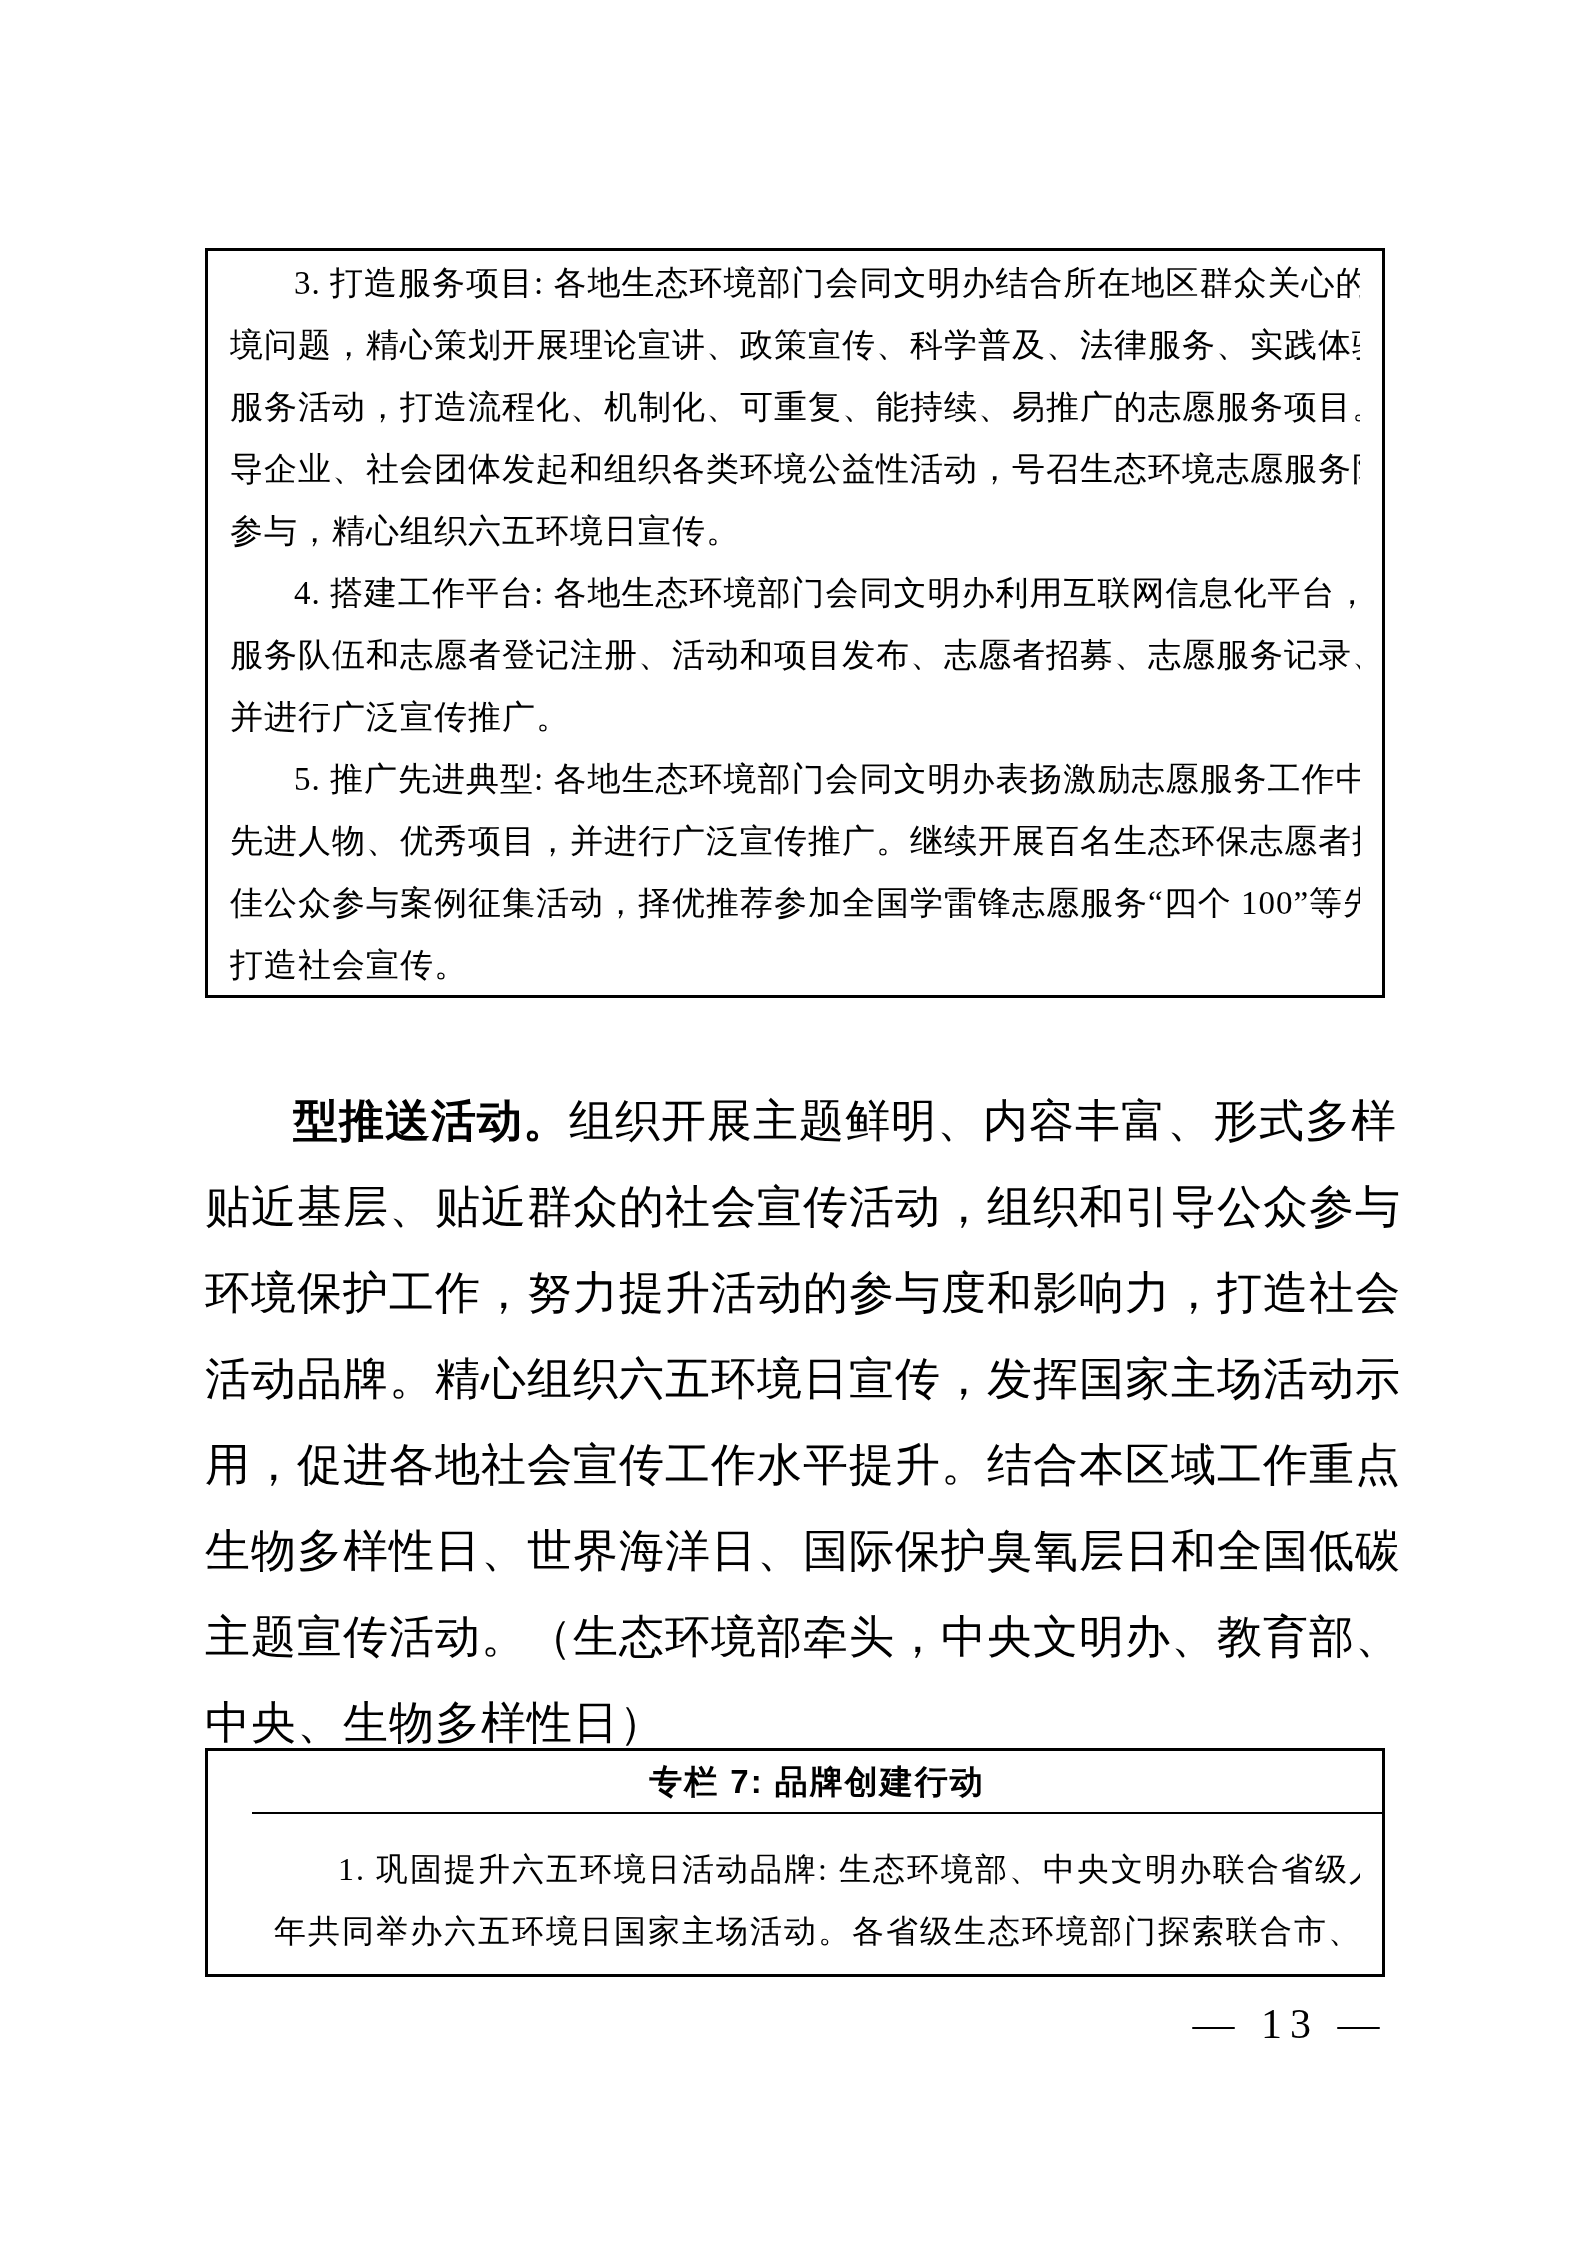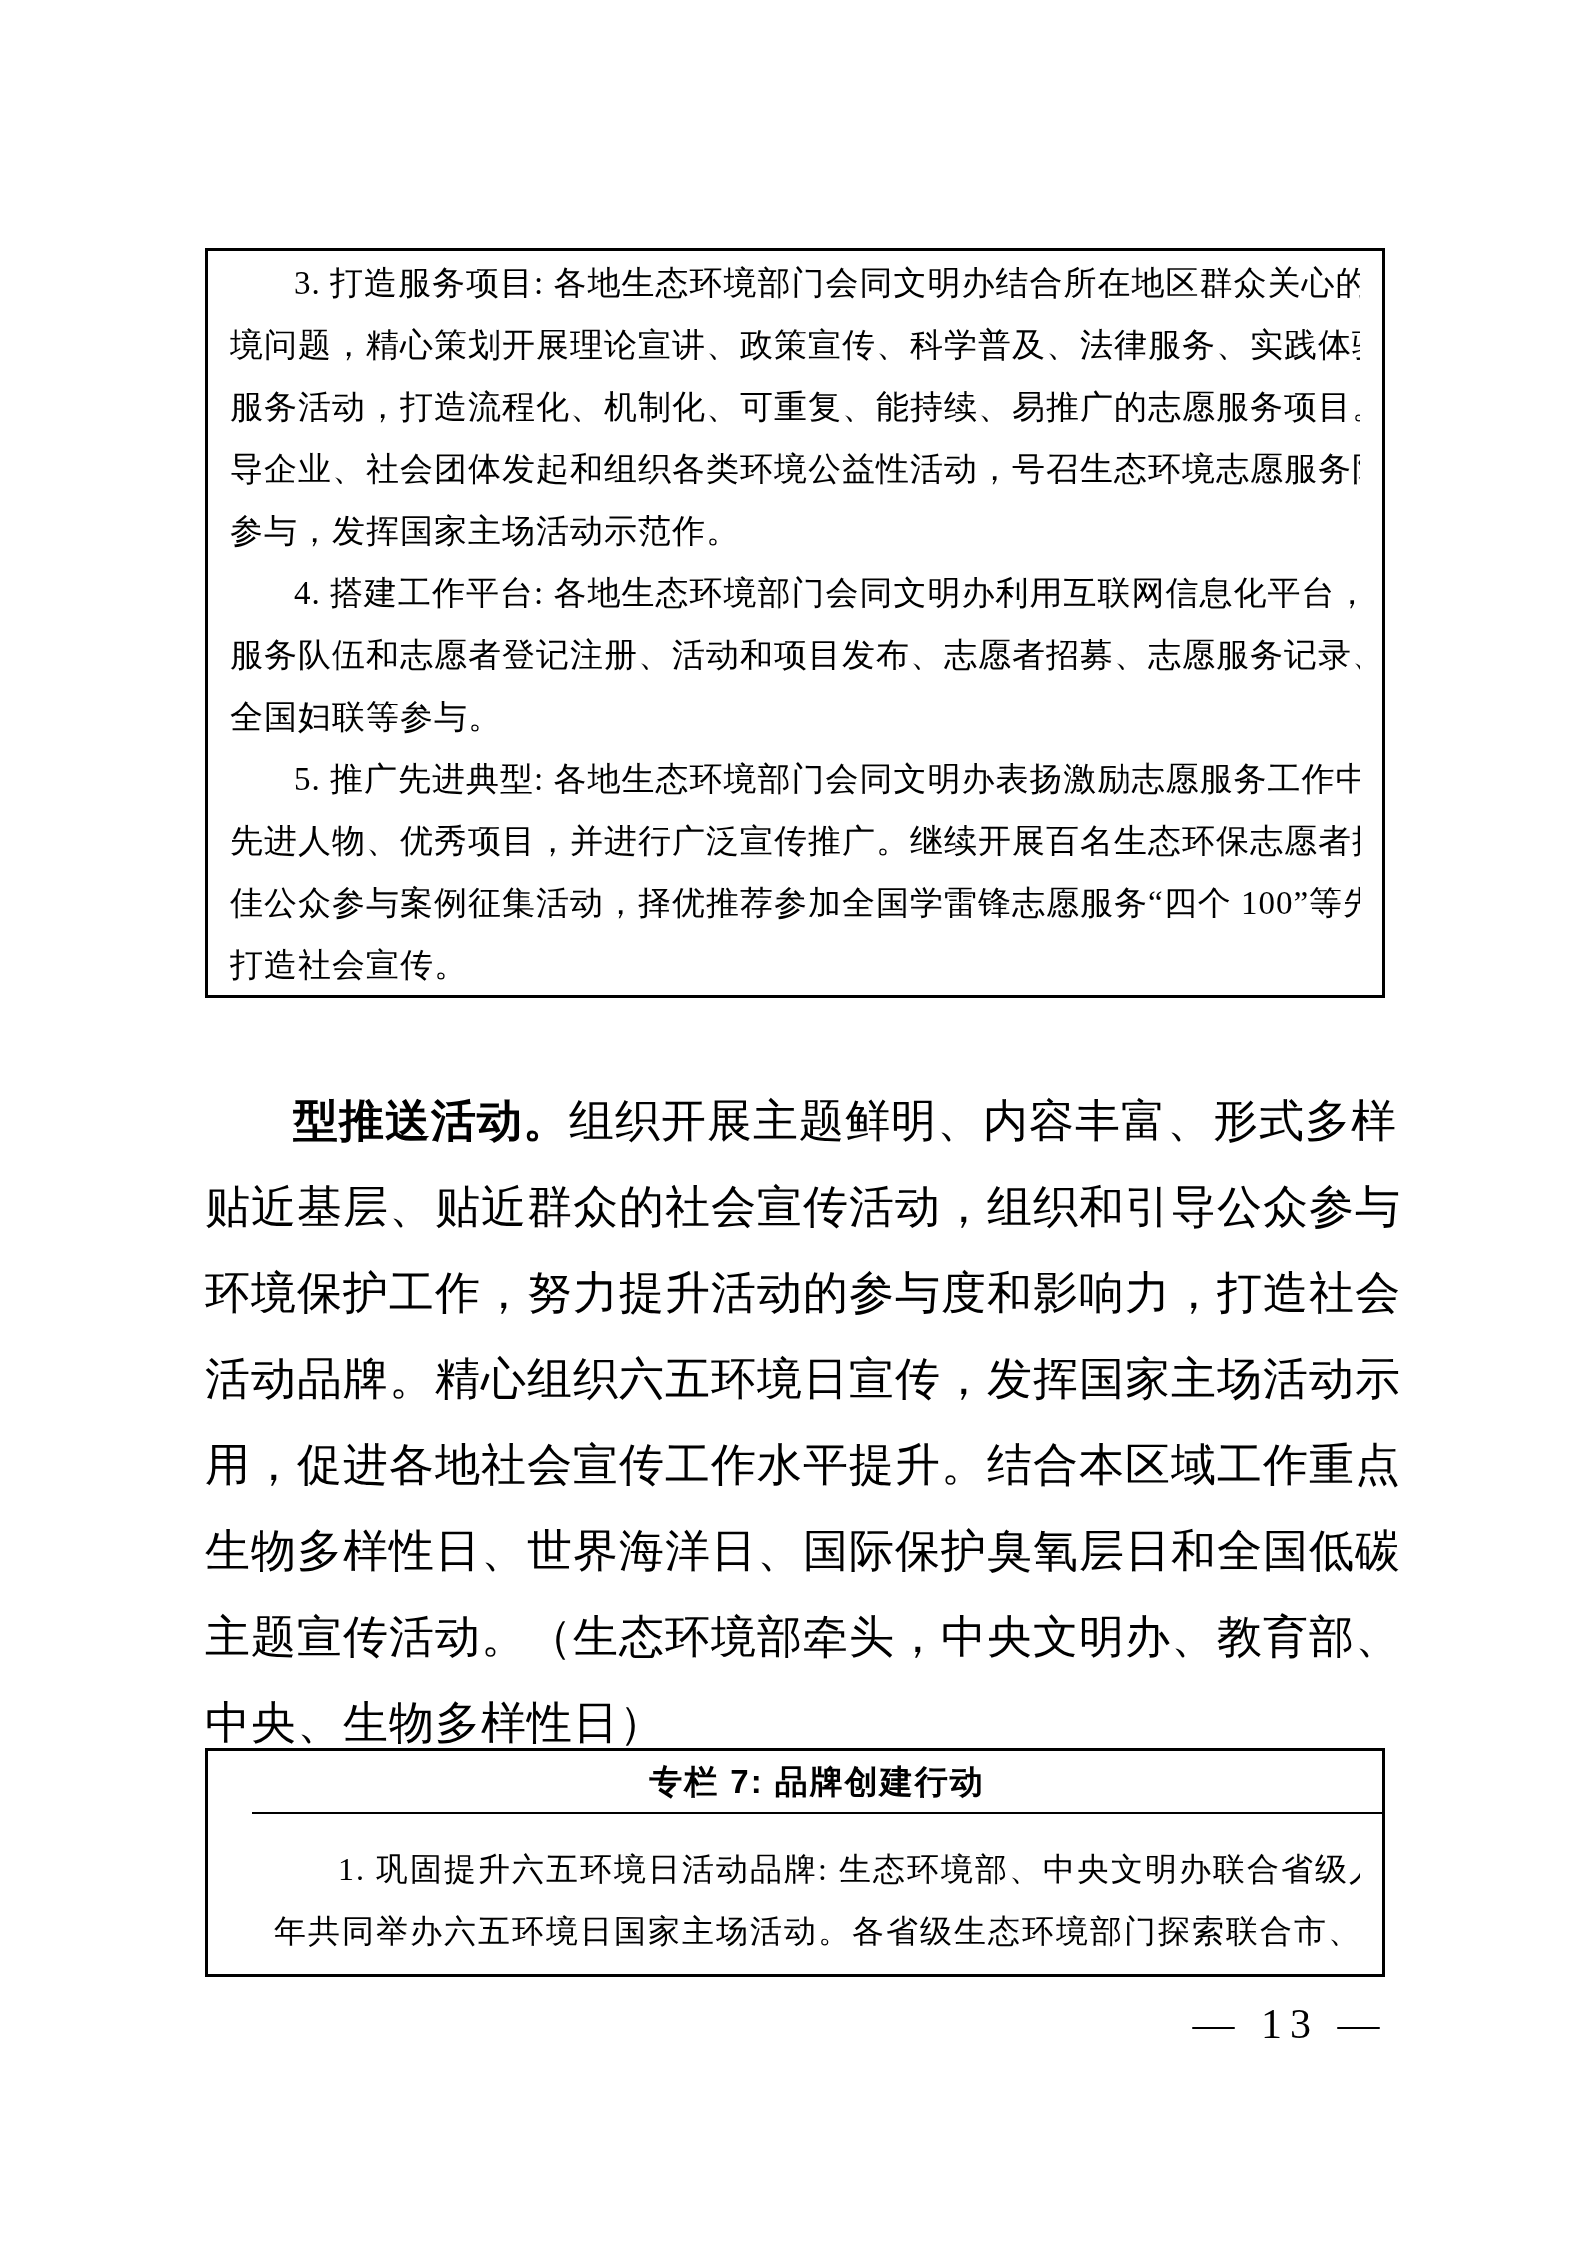--- a/index.html
+++ b/index.html
@@ -108,24 +108,24 @@
 </head>
 <body>
 
 <div class="page">
 
   <div class="outlined-box" id="box-volunteer">
     <div class="b1-line indent-2">3. 打造服务项目: 各地生态环境部门会同文明办结合所在地区群众关心的生态环</div>
     <div class="b1-line">境问题，精心策划开展理论宣讲、政策宣传、科学普及、法律服务、实践体验等志愿</div>
     <div class="b1-line">服务活动，打造流程化、机制化、可重复、能持续、易推广的志愿服务项目。支持指</div>
     <div class="b1-line">导企业、社会团体发起和组织各类环境公益性活动，号召生态环境志愿服务队伍积极</div>
-    <div class="b1-line">参与，发挥国家主场活动示范作。</div>
+    <div class="b1-line">参与，精心组织六五环境日宣传。</div>
     <div class="b1-line indent-2">4. 搭建工作平台: 各地生态环境部门会同文明办利用互联网信息化平台，对志愿</div>
     <div class="b1-line">服务队伍和志愿者登记注册、活动和项目发布、志愿者招募、志愿服务记录、效果评</div>
-    <div class="b1-line">全国妇联等参与。</div>
+    <div class="b1-line">并进行广泛宣传推广。</div>
     <div class="b1-line indent-2">5. 推广先进典型: 各地生态环境部门会同文明办表扬激励志愿服务工作中涌现的</div>
     <div class="b1-line">先进人物、优秀项目，并进行广泛宣传推广。继续开展百名生态环保志愿者推选和十</div>
     <div class="b1-line">佳公众参与案例征集活动，择优推荐参加全国学雷锋志愿服务“四个 100”等先进典</div>
     <div class="b1-line">打造社会宣传。</div>
   </div>
 
   <div id="para-mobilize">
     <div class="p-line p-first">
       <span class="lead-bold">型推送活动。</span><span>组织开展主题鲜明、内容丰富、形式多样、</span>
     </div>

